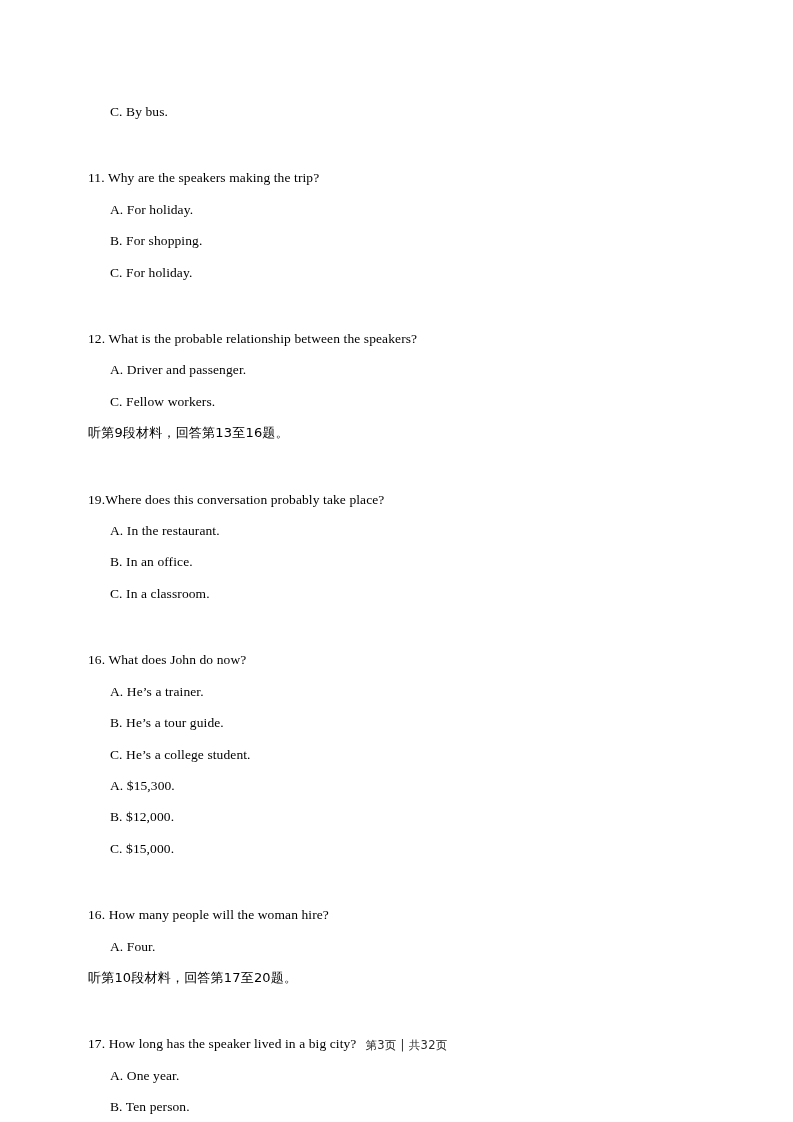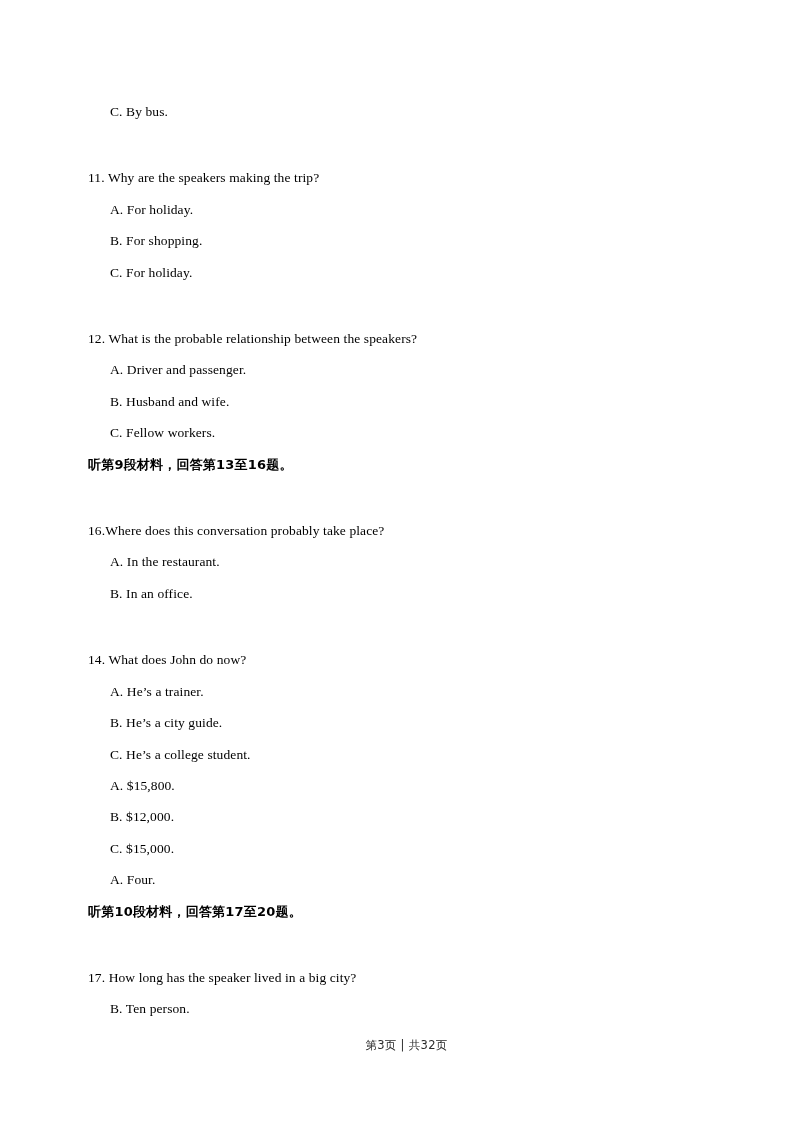--- a/index.html
+++ b/index.html
@@ -27,21 +27,21 @@
     top: 96px;
     left: 88px;
     width: 620px;
   }
   .line {
     font-size: 13.5px;
     line-height: 31.4px;
     white-space: pre;
     letter-spacing: 0.1px;
   }
-  .indent-0 { padding-left: 0px; font-weight: bold; }
+  .indent-0 { padding-left: 0px; }
   .indent-1 { padding-left: 0px; margin-top: 35px; }
   .indent-2 { padding-left: 22px; }
   .cn {
     font-family: "DejaVu Sans", "Liberation Sans", sans-serif;
     font-size: 13px;
     line-height: 31.4px;
     letter-spacing: 0.2px;
   }
   .footer {
     position: absolute;
@@ -62,34 +62,36 @@
 <div class="page">
   <div class="content">
 
     <div class="line indent-2">C. By bus.</div>
     <div class="line indent-1">11. Why are the speakers making the trip?</div>
     <div class="line indent-2">A. For holiday.</div>
     <div class="line indent-2">B. For shopping.</div>
     <div class="line indent-2">C. For holiday.</div>
     <div class="line indent-1">12. What is the probable relationship between the speakers?</div>
     <div class="line indent-2">A. Driver and passenger.</div>
-    <div class="line indent-2">B. Husband and wife.</div>
     <div class="line indent-2">C. Fellow workers.</div>
     <div class="line cn indent-0">听第9段材料，回答第13至16题。</div>
-    <div class="line indent-1">16.Where does this conversation probably take place?</div>
+    <div class="line indent-1">19.Where does this conversation probably take place?</div>
     <div class="line indent-2">A. In the restaurant.</div>
     <div class="line indent-2">B. In an office.</div>
-    <div class="line indent-1">14. What does John do now?</div>
+    <div class="line indent-2">C. In a classroom.</div>
+    <div class="line indent-1">16. What does John do now?</div>
     <div class="line indent-2">A. He’s a trainer.</div>
-    <div class="line indent-2">B. He’s a city guide.</div>
+    <div class="line indent-2">B. He’s a tour guide.</div>
     <div class="line indent-2">C. He’s a college student.</div>
-    <div class="line indent-2">A. $15,800.</div>
+    <div class="line indent-2">A. $15,300.</div>
     <div class="line indent-2">B. $12,000.</div>
     <div class="line indent-2">C. $15,000.</div>
+    <div class="line indent-1">16. How many people will the woman hire?</div>
     <div class="line indent-2">A. Four.</div>
     <div class="line cn indent-0">听第10段材料，回答第17至20题。</div>
     <div class="line indent-1">17. How long has the speaker lived in a big city?</div>
+    <div class="line indent-2">A. One year.</div>
     <div class="line indent-2">B. Ten person.</div>
 
   </div>
 
   <div class="footer">第3页 | 共32页</div>
 </div>
 
 </body></html>

